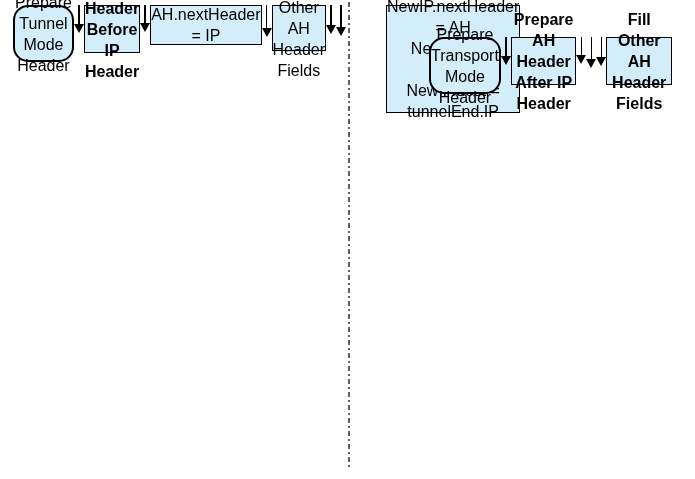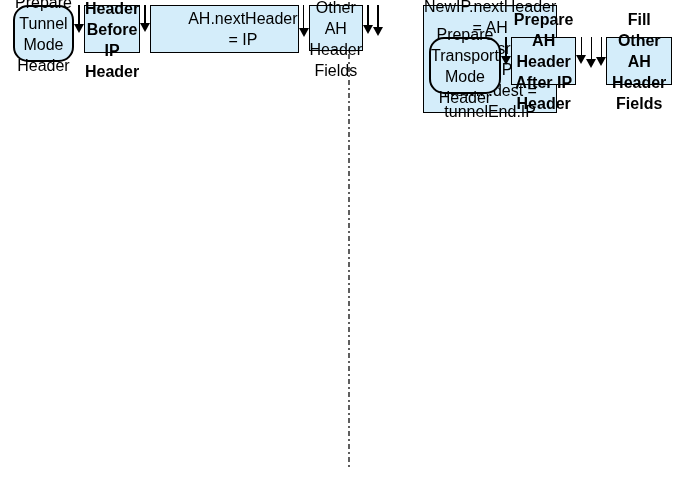--- a/index.html
+++ b/index.html
@@ -49,21 +49,21 @@
     justify-content: center;
     text-align: center;
     width: 100%;
   }
   .terminator {
     width: 182px;
     height: 57px;
     border-radius: 15px;
     border-width: 2px;
   }
-  .h30 { height: 48px; padding-left: 37px; }
+  .h30 { height: 40px; }
   .h46 { height: 46px; }
   .h47 { height: 47px; }
   .h48 { height: 48px; font-weight: bold; }
   .h88 { height: 108px; margin-left: 40px; }
   .label { white-space: pre-line; }
   .arrow {
     display: flex;
     flex-direction: column;
     align-items: center;
     width: 12px;

